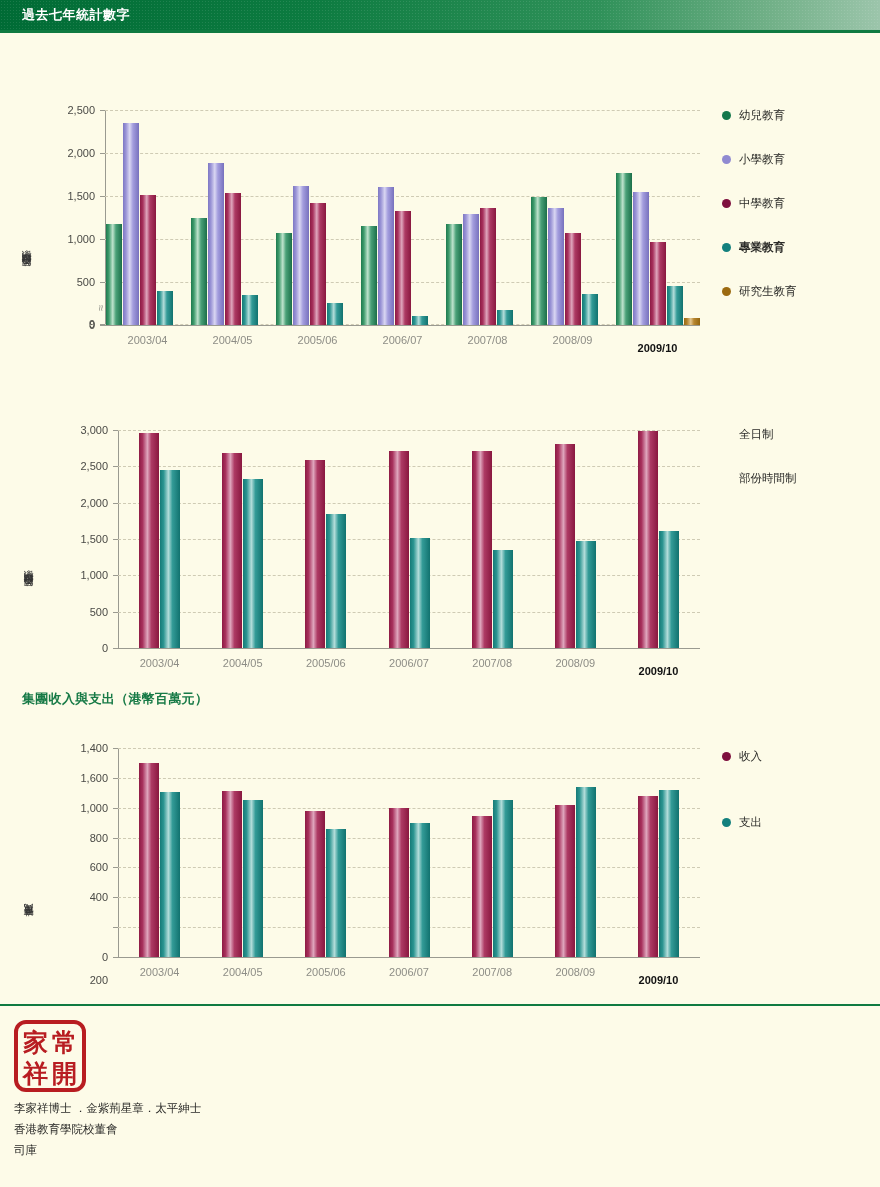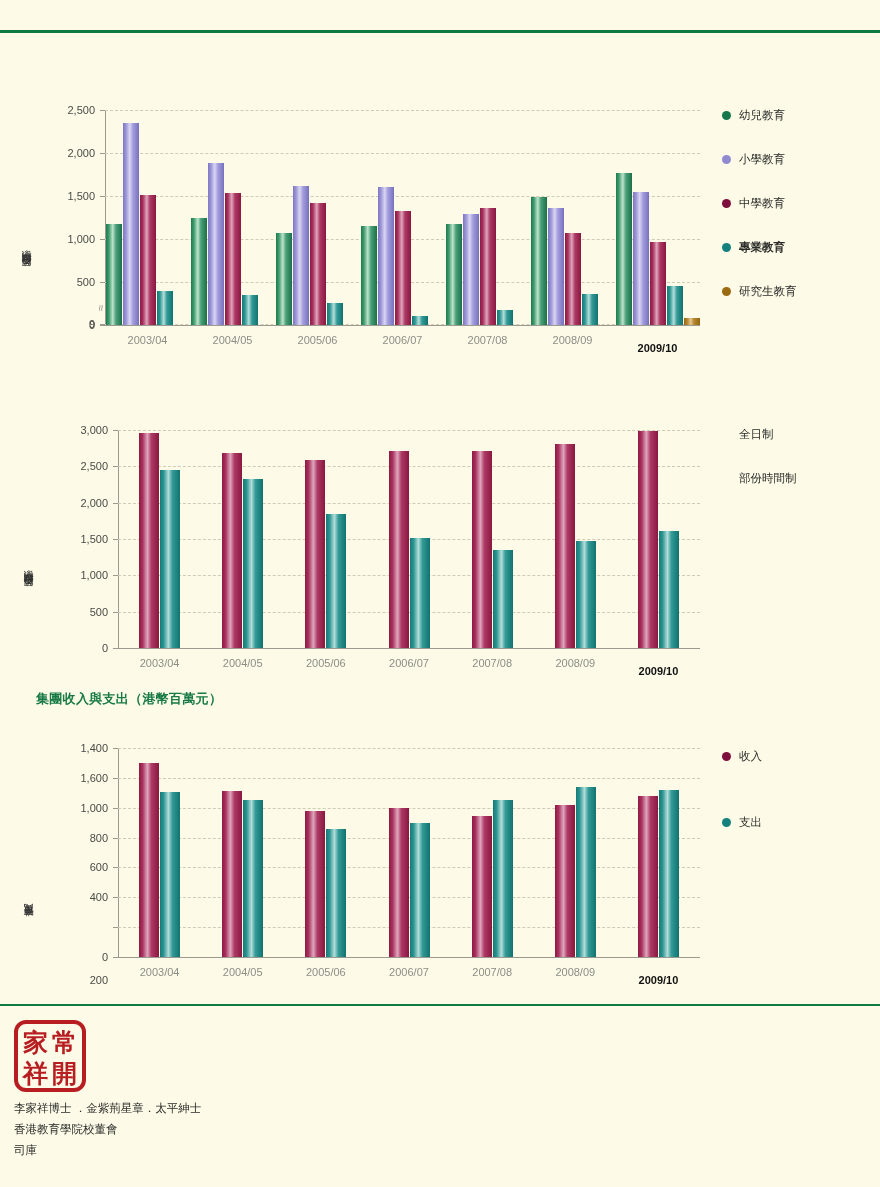--- a/index.html
+++ b/index.html
@@ -91,20 +91,23 @@
     color: #b81d21; font-family: "DejaVu Serif", "Liberation Serif", serif;
     font-weight: bold; font-size: 25px; line-height: 31px; text-align: center;
   }
   .footer-line { position: absolute; left: 14px; font-size: 11.5px; color: #2b2b28; white-space: nowrap; }
 </style>
 </head>
 <body>
 
 <div class="page">
 
+  <div class="header">
+    <div class="header-title">過去七年統計數字</div>
+  </div>
   <div class="header-underline"></div>
 
   <div class="ylabel" style="left:20px; top:155px; height:120px;">等同全日制學額</div>
   <div class="chart-area" id="chart1" style="left:0; top:0; width:880px; height:360px;">
       <div class="axis-y" style="left: 105px; top: 110px; height: 215px;"></div>
       <div class="axis-x" style="left: 105px; top: 325px; width: 595px;"></div>
       <div class="ytick" style="top: 325px; right: 785px; width: 70px;">0</div>
       <div class="tickmark" style="left: 100px; top: 325px;"></div>
       <div class="ytick" style="top: 324.14px; right: 785px; width: 70px;">9</div>
       <div class="tickmark" style="left: 100px; top: 324.14px;"></div>
@@ -210,21 +213,21 @@
       <div class="bar bar-red" style="left: 554.786px; width: 20px; height: 203.83px; top: 444.17px; bottom: auto;"></div>
       <div class="bar bar-teal" style="left: 575.786px; width: 20px; height: 106.82px; top: 541.18px; bottom: auto;"></div>
       <div class="xtick" style="left: 575.286px; top: 657px;">2008/09</div>
       <div class="bar bar-red" style="left: 637.929px; width: 20px; height: 216.91px; top: 431.09px; bottom: auto;"></div>
       <div class="bar bar-teal" style="left: 658.929px; width: 20px; height: 116.993px; top: 531.007px; bottom: auto;"></div>
       <div class="xtick current" style="left: 658.429px; top: 657px;">2009/10</div>
       <div class="legend-item legend-nodot" style="left: 722px; top: 425px;"><span class="legend-label">全日制</span></div>
       <div class="legend-item legend-nodot" style="left: 722px; top: 469px;"><span class="legend-label">部份時間制</span></div>
     </div>
 
-  <div class="chart-title" style="left:36px; top:690px;">集團收入與支出（港幣百萬元）</div>
+  <div class="chart-title" style="left:22px; top:690px;">集團收入與支出（港幣百萬元）</div>
   <div class="ylabel" style="left:22px; top:825px; height:100px;">港幣百萬元</div>
   <div class="chart-area" id="chart3" style="left:0; top:0; width:880px; height:1010px;">
       <div class="axis-y" style="left: 118px; top: 748px; height: 209px;"></div>
       <div class="axis-x" style="left: 118px; top: 957px; width: 582px;"></div>
       <div class="ytick" style="top: 957px; right: 772px; width: 70px;">0</div>
       <div class="tickmark" style="left: 113px; top: 957px;"></div>
       <div class="ytick" style="top: 980px; right: 772px; width: 70px;">200</div>
       <div class="tickmark" style="left: 113px; top: 927.143px;"></div>
       <div class="gridline" style="left: 118px; top: 927.143px; width: 582px;"></div>
       <div class="ytick" style="top: 897.286px; right: 772px; width: 70px;">400</div>

